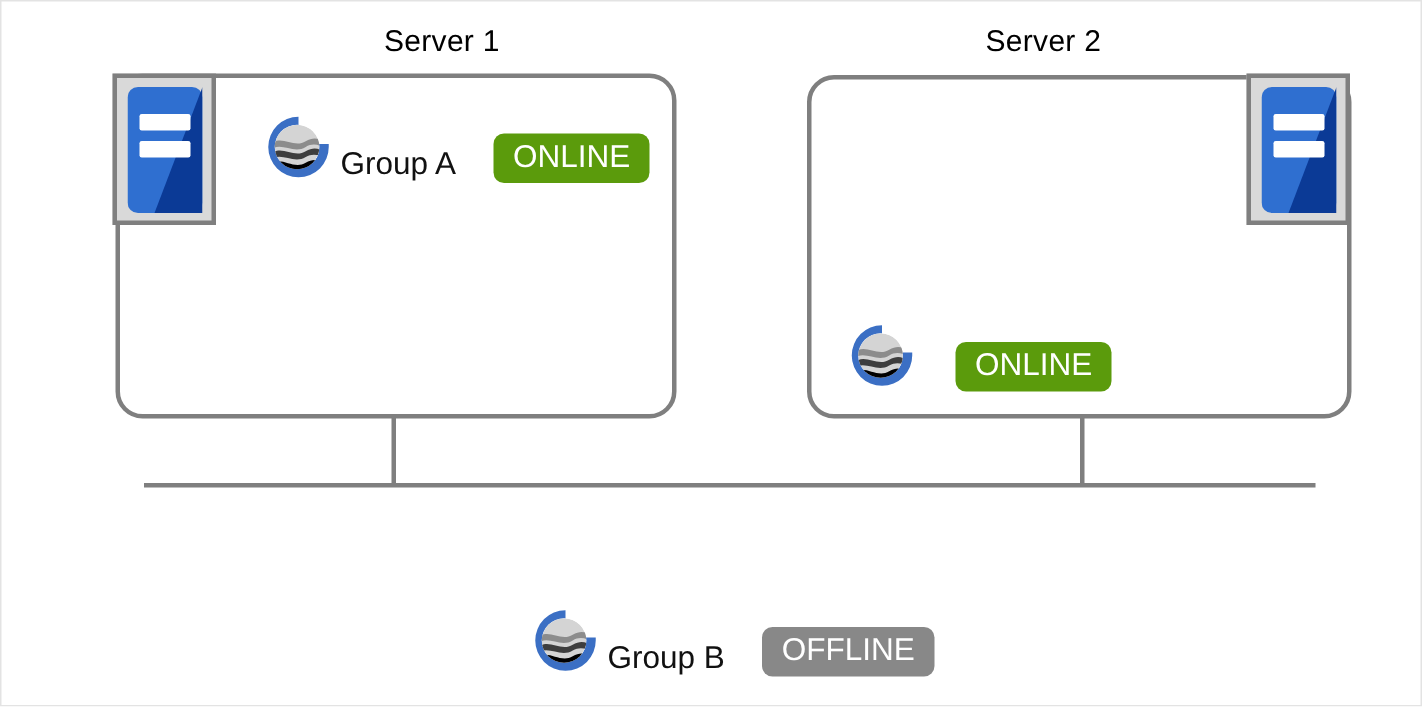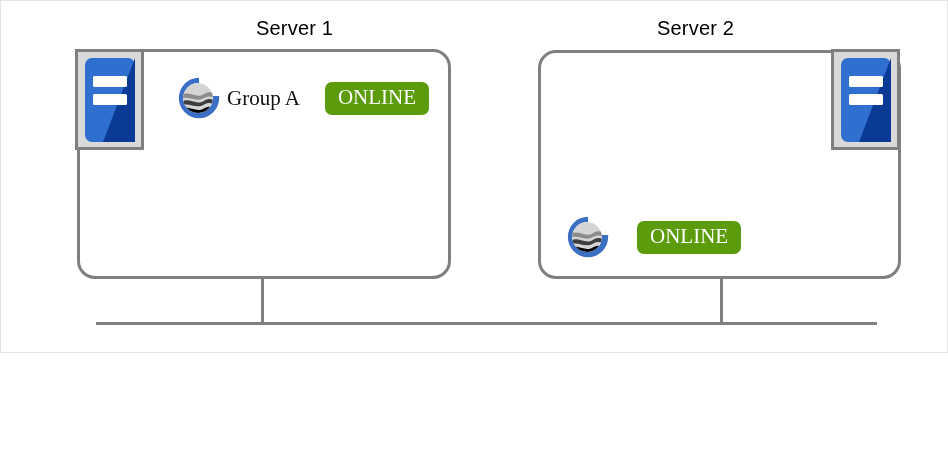--- a/index.html
+++ b/index.html
@@ -6,21 +6,21 @@
     margin: 0;
     padding: 0;
     background: #ffffff;
   }
   body {
     font-family: "Liberation Sans", sans-serif;
   }
   #canvas {
     position: relative;
     width: 948px;
-    height: 353px;
+    height: 471px;
     background: #ffffff;
     border: 1px solid #e3e3e3;
     box-sizing: border-box;
     overflow: hidden;
   }
 
   
   .server-title {
     position: absolute;
     font-size: 20px;
@@ -50,23 +50,22 @@
     align-items: center;
     justify-content: center;
     z-index: 3;
   }
   .server-icon svg { display: block; }
 
   
   .group-row {
     position: absolute;
     display: flex;
-    align-items: center;
+    align-items: flex-end;
     z-index: 4;
-    font-family: Liberation Serif, serif;
   }
   .group-logo {
     width: 48px;
     height: 48px;
     flex: 0 0 auto;
     display: block;
   }
   .group-label {
     font-size: 21px;
     color: #111111;
@@ -166,14 +165,33 @@
     </svg>
     <span class="status-badge status-online">ONLINE</span>
   </div>
 
   <div class="line-v" style="left:260px; top:277px; height:46px;"></div>
 
   <div class="line-v" style="left:719px; top:277px; height:46px;"></div>
 
   <div class="line-h" style="left:95px; top:321px; width:781px;"></div>
 
+  <div class="group-row" style="left:352px; top:402px;">
+    <svg class="group-logo" viewBox="0 0 100 100">
+      <defs>
+        <clipPath id="globeClipB">
+            <circle cx="48" cy="50" r="31"></circle>
+          </clipPath>
+      </defs>
+      <path d="M50 8 A42 42 0 1 0 92 50 L92 46 L62 46 L62 58 L78 58 A30 30 0 1 1 50 20 Z" fill="#3b6fc4"></path>
+      <circle cx="48" cy="50" r="31" fill="#ffffff"></circle>
+      <g clip-path="url(#globeClipB)">
+        <circle cx="48" cy="50" r="31" fill="#d4d4d4"></circle>
+        <path d="M14 44 C28 34, 44 52, 60 42 C70 36, 78 38, 84 42 L84 50 C76 46, 68 45, 60 50 C44 60, 28 44, 14 52 Z" fill="#8c8c8c"></path>
+        <path d="M14 58 C28 48, 44 66, 60 56 C70 50, 78 52, 84 56 L84 64 C76 60, 68 59, 60 64 C44 74, 28 58, 14 66 Z" fill="#3d3d3d"></path>
+        <path d="M14 72 C28 64, 44 82, 60 72 C70 66, 78 68, 84 72 L84 86 L14 86 Z" fill="#000000"></path>
+      </g>
+    </svg>
+    <span class="group-label">Group  B</span>
+    <span class="status-badge status-offline">OFFLINE</span>
+  </div>
 
 </div>
 
 </body></html>

